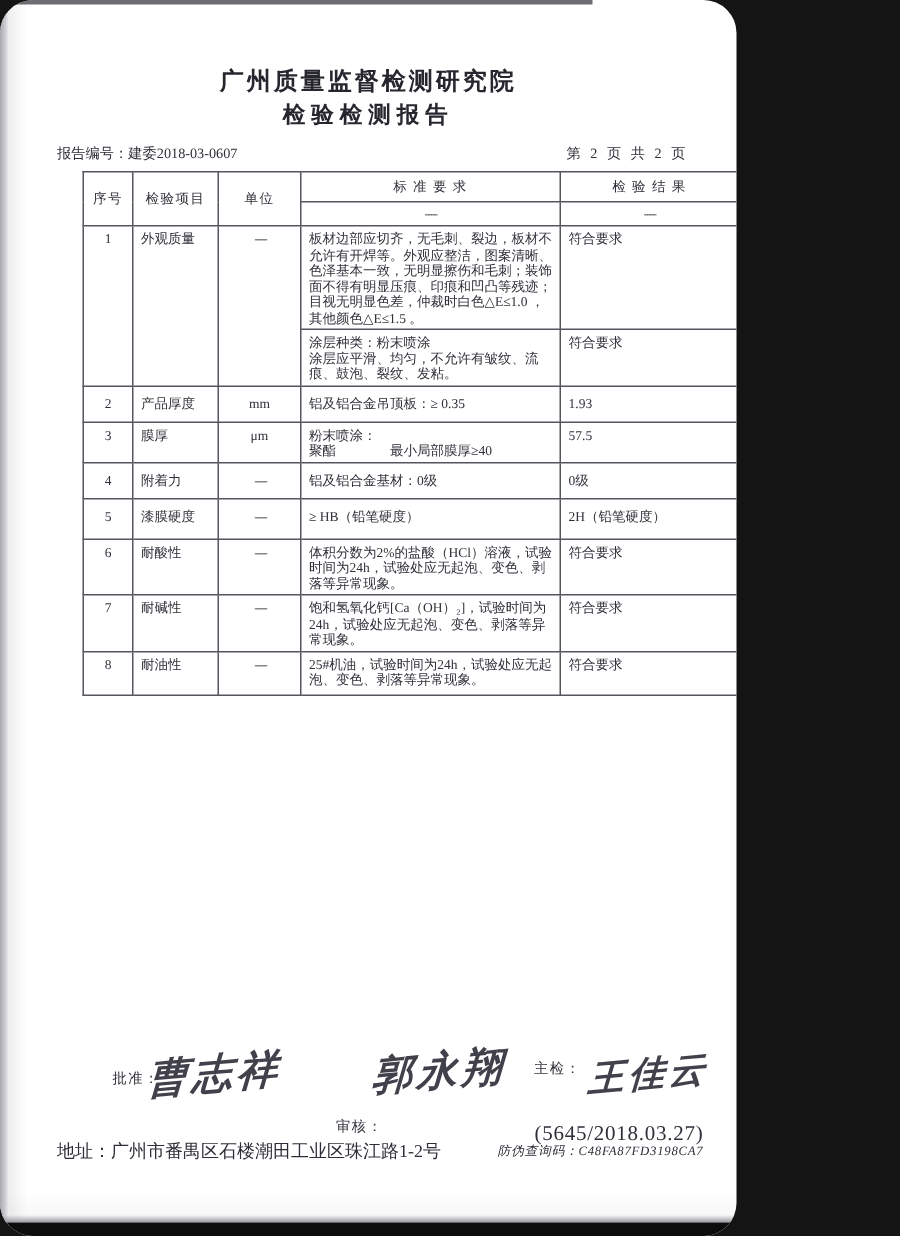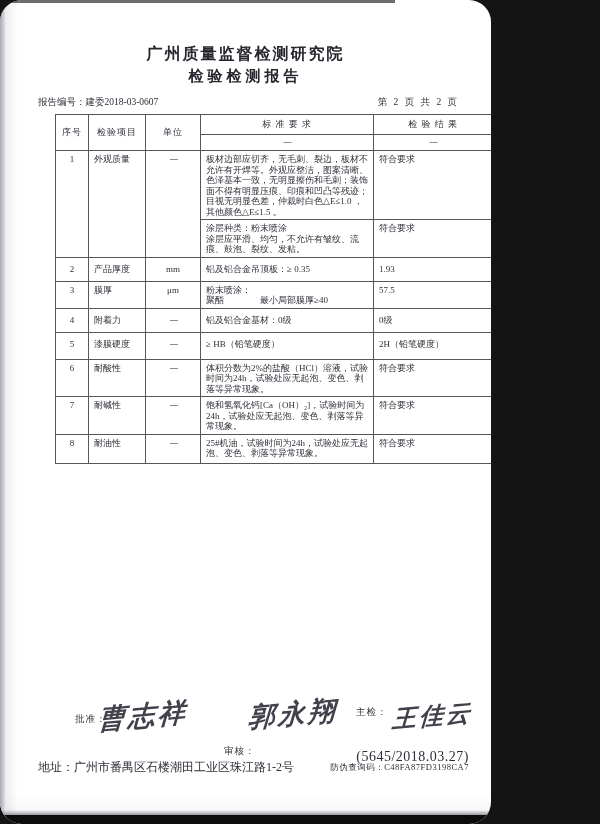--- a/index.html
+++ b/index.html
@@ -61,21 +61,21 @@
     color:#41414c; letter-spacing:3px; transform:rotate(-5deg) skewX(-8deg); white-space:nowrap; }
   .lab-approve { left:75px; top:17px; }
   .sig-approve { left:98px; top:2px; }
   .lab-review { left:224px; top:17px;margin-top:32px; }
   .sig-review { left:248px; top:0; }
   .lab-inspect { left:356px; top:10px; }
   .sig-inspect { left:392px; top:4px; font-size:24px; }
   .qr { position:absolute; left:506px; top:2px; width:42px; height:42px; }
 
   .code-line { position:absolute; right:22px; top:749px; font-size:14px; letter-spacing:.5px; }
-  .antifake  { position:absolute; right:22px; top:762px; font-size:8.5px; letter-spacing:.5px; }
+  .antifake  { position:absolute; right:22px; top:762px; font-size:8.5px; letter-spacing:.5px;font-style:italic; }
   .address   { position:absolute; left:38px;  top:759px; font-size:12px;text-align:center; }
 </style>
 </head>
 <body>
 
 <div class="scan">
 
   <div class="edge-top"></div>
   <div class="corner-mark"></div>
 

